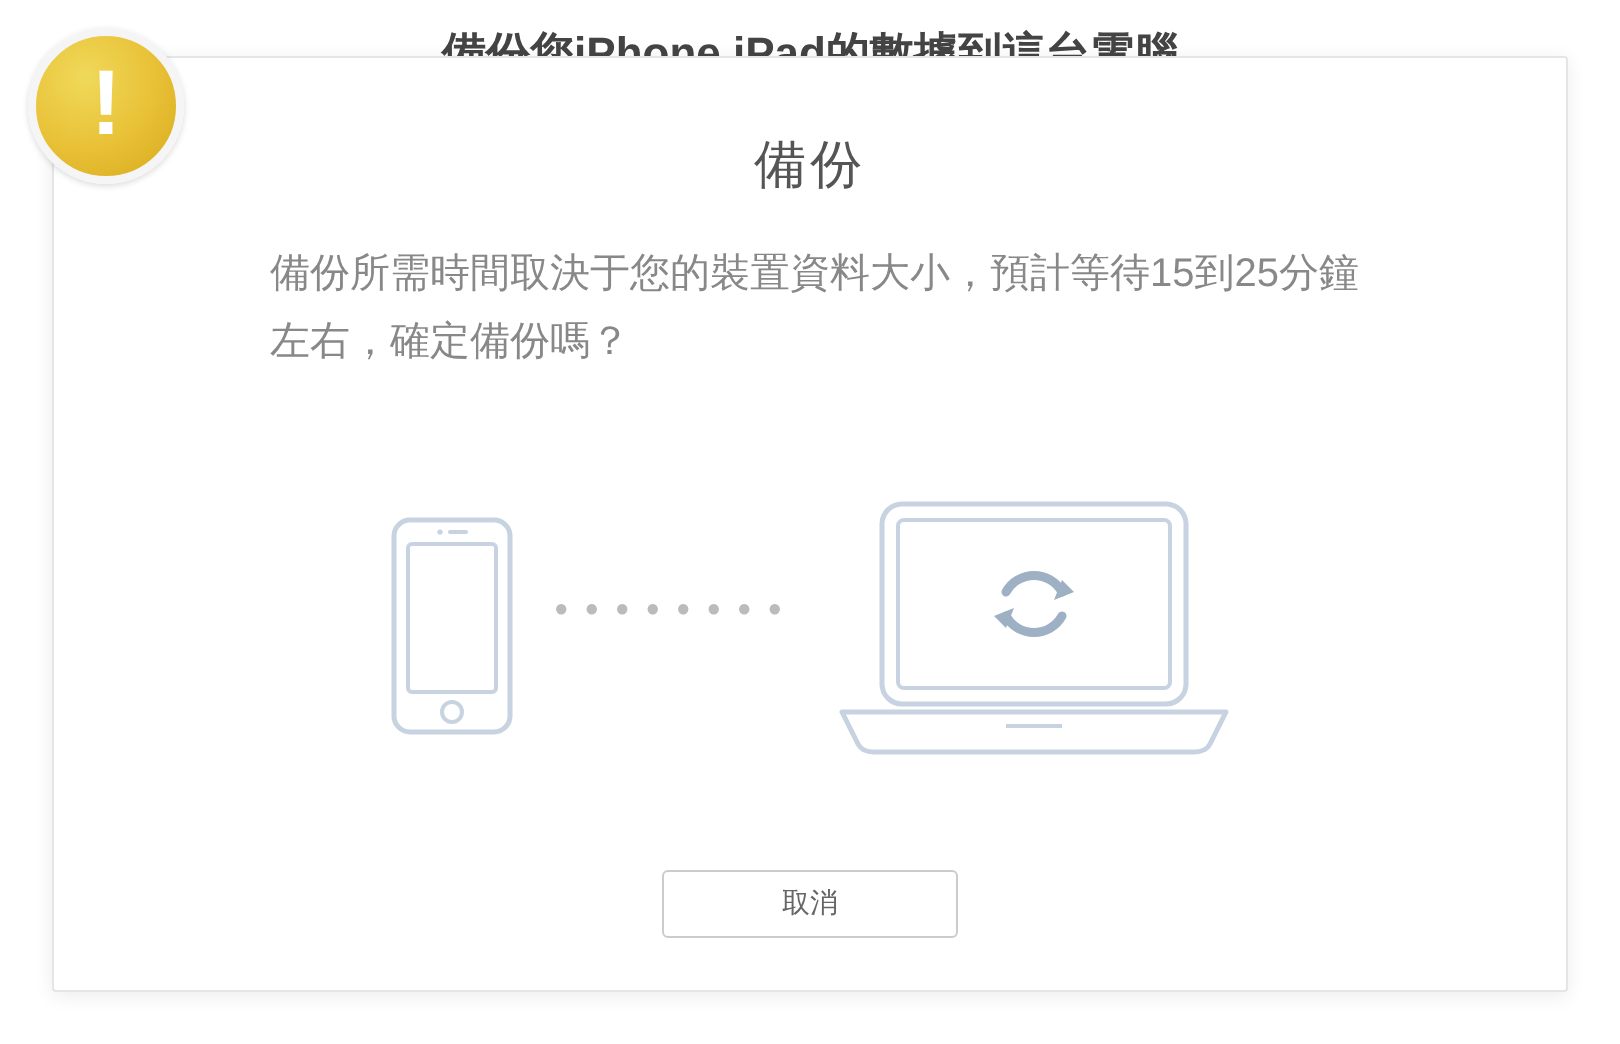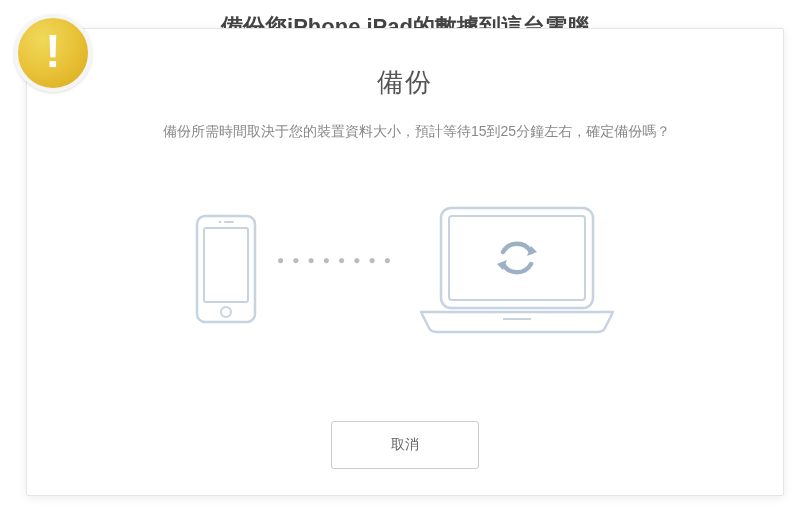--- a/index.html
+++ b/index.html
@@ -64,23 +64,23 @@
       text-align: center;
       font-size: 26px;
       color: #555;
       font-weight: normal;
       margin-bottom: 20px;
       letter-spacing: 2px;
       font-family: Liberation Serif, serif;
     }
     .dialog-text {
       color: #888;
-      font-size: 14px;
+      font-size: 20px;
       line-height: 1.7;
-      margin-left: 66px;
+      margin-left: 38px;
       margin-right: 20px;
     }
     .illustration {
       display: flex;
       align-items: center;
       justify-content: center;
       margin-top: 60px;
       margin-bottom: 40px;
       gap: 12px;
     }
@@ -94,21 +94,21 @@
       display: flex;
       justify-content: center;
       gap: 130px;
       position: absolute;
       bottom: 26px;
       left: 0;
       right: 0;
     }
     .btn {
       width: 148px;
-      height: 48px;
+      height: 34px;
       border-radius: 3px;
       font-size: 14px;
       cursor: pointer;
       border: none;
       font-family: inherit;
     }
     .btn-cancel {
       background: #fff;
       color: #666;
       border: 1px solid #ccc;

